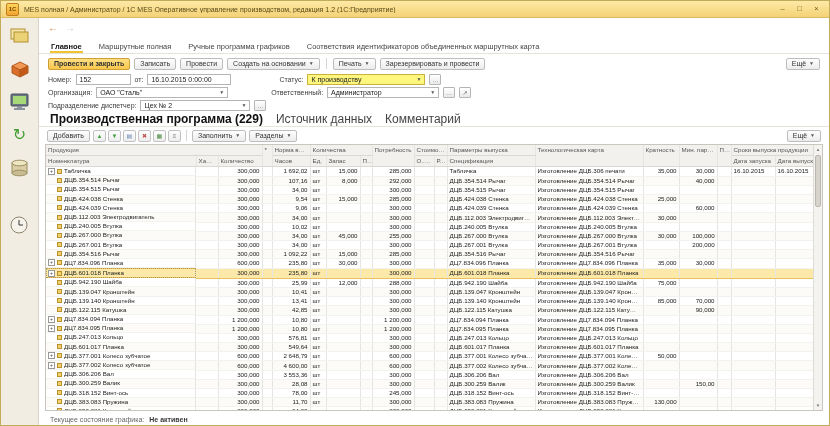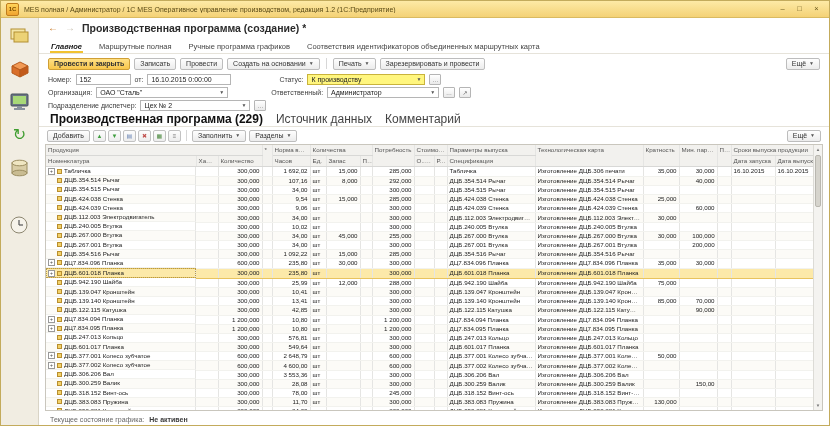--- a/index.html
+++ b/index.html
@@ -19,21 +19,21 @@
   .main{flex:1;display:flex;flex-direction:column;min-width:0;background:#fff;}
   
   .navrow{flex:0 0 20px;display:flex;align-items:center;padding:0 9px;gap:7px;}
   .navarrow{font-size:10px;line-height:10px;}
   .navarrow.back{color:#c8751f;}
   .navarrow.fwd{color:#cbc3b4;}
   .page-title{font-size:10.5px;font-weight:bold;color:#2b2b2b;white-space:nowrap;overflow:hidden;}
   
   .tabsrow{flex:0 0 15px;display:flex;align-items:flex-end;gap:15px;padding:0 11px;border-bottom:1px solid #e6e3da;}
   .tab{font-size:7.5px;color:#454545;padding:2px 1px;white-space:nowrap;}
-  .tab.active{font-weight:bold;color:#111;box-shadow:inset 0 -2px 0 #f1c231;font-style:italic;}
+  .tab.active{font-weight:bold;color:#111;box-shadow:inset 0 -2px 0 #f1c231;}
   
   .cmdrow{flex:0 0 17px;display:flex;align-items:center;gap:4px;padding:1px 9px;}
   .btn{font-size:7px;color:#333;background:linear-gradient(#fefefe,#ececec);border:1px solid #bdbdbd;border-radius:2px;padding:0 5px;height:12px;box-sizing:border-box;display:flex;align-items:center;gap:3px;white-space:nowrap;}
   .btn.primary{background:linear-gradient(#ffe084,#f8c74c);border-color:#cf9f35;font-weight:bold;}
   .caret{font-size:5px;color:#555;line-height:5px;}
   .sep{width:1px;height:11px;background:#d7d7d7;margin:0 2px;}
   .spring{flex:1;}
   
   .formrow{flex:0 0 13px;display:flex;align-items:center;padding:0 9px;gap:4px;font-size:7px;color:#3c3c3c;}
   .lbl{white-space:nowrap;}
@@ -127,21 +127,20 @@
             <line x1="11" y1="11" x2="15" y2="11" stroke="#555" stroke-width="1.2"></line>
           </svg>
       </div>
     </div>
 
     <div class="main">
 
       <div class="navrow">
         <span class="navarrow back">←</span>
         <span class="navarrow fwd">→</span>
-        <span class="page-title">Производственная программа (создание) *</span>
       </div>
 
       <div class="tabsrow">
         <span class="tab active">Главное</span>
         <span class="tab">Маршрутные полная</span>
         <span class="tab">Ручные программа графиков</span>
         <span class="tab">Соответствия идентификаторов объединенных маршрутных карта</span>
       </div>
 
       <div class="cmdrow">

